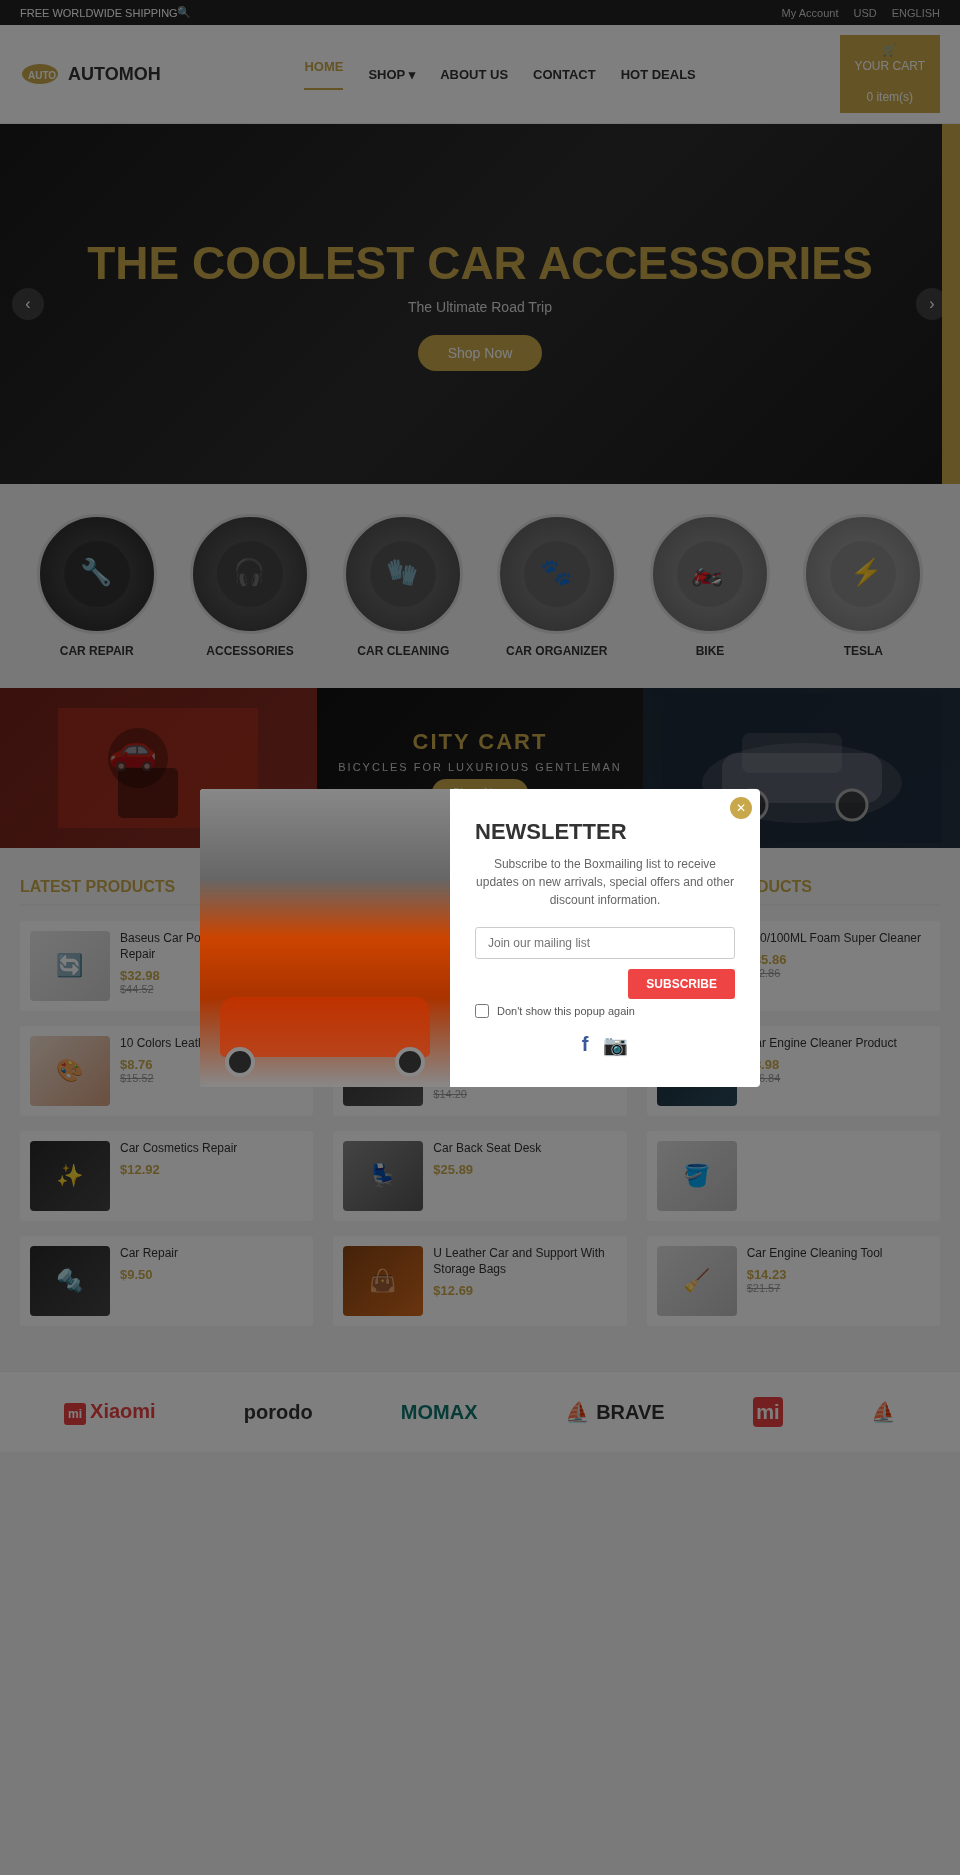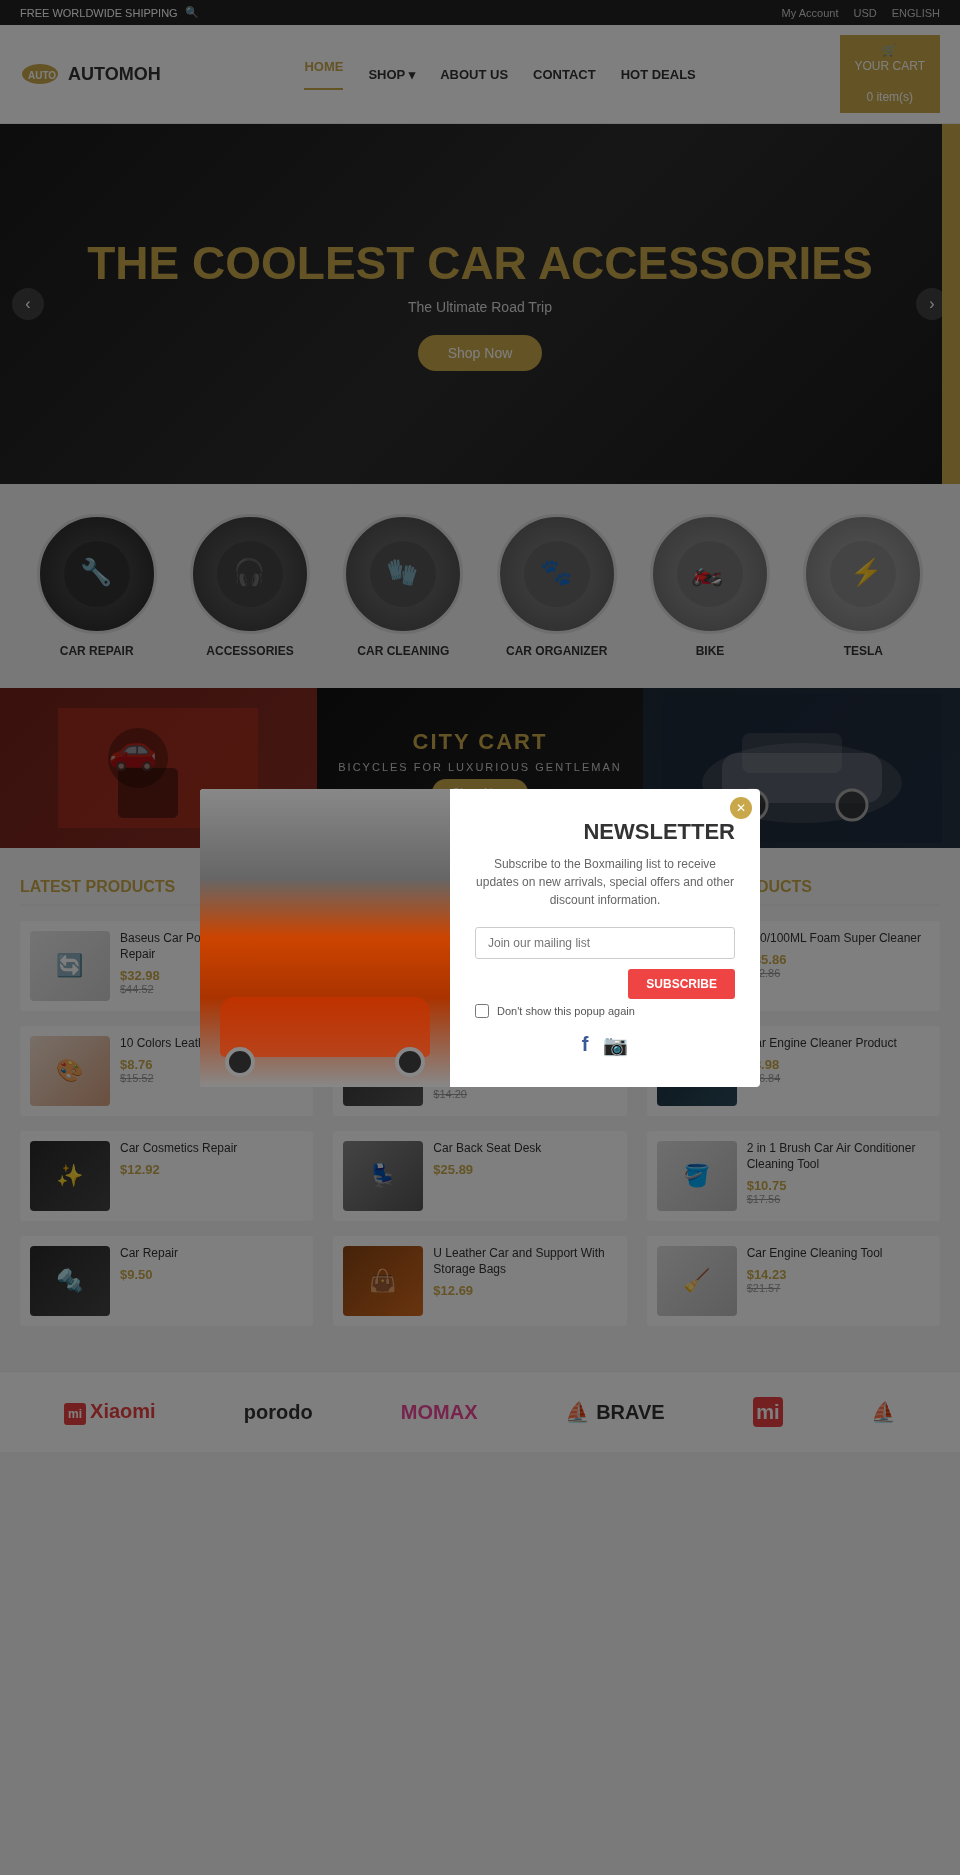--- a/index.html
+++ b/index.html
@@ -8,21 +8,21 @@
     
     .top-bar {
       background: #222;
       color: #fff;
       font-size: 11px;
       padding: 6px 20px;
       display: flex;
       justify-content: space-between;
       align-items: center;
     }
-    .top-bar-left { display: flex; align-items: center; gap: 8px; }
+    .top-bar-left { display: flex; align-items: center; }
     .top-bar-right { display: flex; align-items: center; gap: 15px; }
     .top-bar a { color: #ccc; text-decoration: none; font-size: 11px; }
 
     
     .header {
       background: #fff;
       display: flex;
       align-items: center;
       justify-content: space-between;
       padding: 10px 20px;
@@ -278,21 +278,21 @@
       height: 100%;
       background:
         radial-gradient(circle at 60% 70%, #cc4400 30%, transparent 31%),
         radial-gradient(circle at 40% 70%, #cc4400 30%, transparent 31%),
         linear-gradient(180deg, #777 0%, #555 40%, #888 60%, #666 100%);
     }
     .popup-content {
       padding: 30px 25px;
       flex: 1;
     }
-    .popup-title { font-size: 22px; font-weight: bold; color: #333; margin-bottom: 10px; text-align: right; }
+    .popup-title { font-size: 22px; font-weight: bold; color: #333; margin-bottom: 10px; text-align: left; }
     .popup-desc { font-size: 12px; color: #666; text-align: center; margin-bottom: 18px; line-height: 1.5; }
     .popup-input {
       width: 100%;
       padding: 8px 12px;
       border: 1px solid #ccc;
       border-radius: 3px;
       font-size: 12px;
       margin-bottom: 10px;
       color: #999;
     }
@@ -332,21 +332,21 @@
       background: #fff;
       padding: 25px 20px;
       display: flex;
       align-items: center;
       justify-content: space-around;
       border-top: 1px solid #eee;
     }
     .brand-item { font-size: 20px; font-weight: bold; color: #555; }
     .brand-xiaomi { color: #e84040; }
     .brand-porodo { color: #333; }
-    .brand-momax { color: #ec4899; text-align: center; }
+    .brand-momax { color: #0f766e; text-align: center; }
     .brand-brave { color: #333; }
     .brand-mi2 { color: #e84040; }
     .brand-sub { color: #555; }
 
     
     .product-img-carcosmetic { background: linear-gradient(135deg, #2a2a2a, #444); }
     .product-img-carseat { background: linear-gradient(135deg, #888, #555); }
     .product-img-brush { background: linear-gradient(135deg, #ddd, #bbb); }
     .product-img-leather2 { background: linear-gradient(135deg, #8B4513, #D2691E); }
     .product-img-cleaning2 { background: linear-gradient(135deg, #ddd, #bbb); }
@@ -603,25 +603,20 @@
         <div class="product-info">
           <div class="product-name">Car Engine Cleaner Product</div>
           <div class="product-price">$8.98</div>
           <div class="product-old-price">$16.84</div>
         </div>
       </div>
       <div class="product-item">
         <div class="product-img product-img-brush">
           <div class="product-img-inner">🪣</div>
         </div>
-        <div class="product-info">
-          <div class="product-name">2 in 1 Brush Car Air Conditioner Cleaning Tool</div>
-          <div class="product-price">$10.75</div>
-          <div class="product-old-price">$17.56</div>
-        </div>
       </div>
       <div class="product-item">
         <div class="product-img product-img-cleaning2">
           <div class="product-img-inner">🧹</div>
         </div>
         <div class="product-info">
           <div class="product-name">Car Engine Cleaning Tool</div>
           <div class="product-price">$14.23</div>
           <div class="product-old-price">$21.57</div>
         </div>

